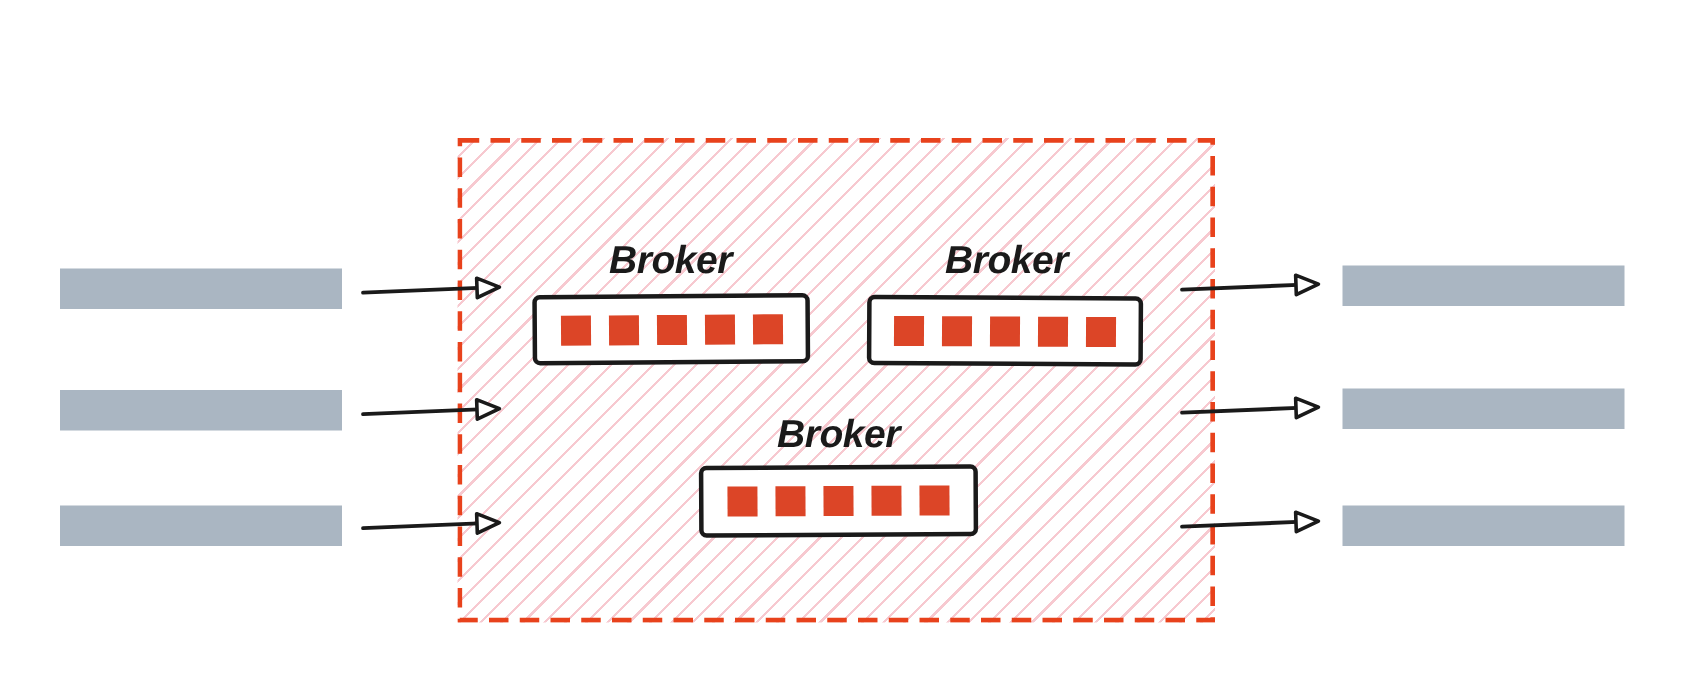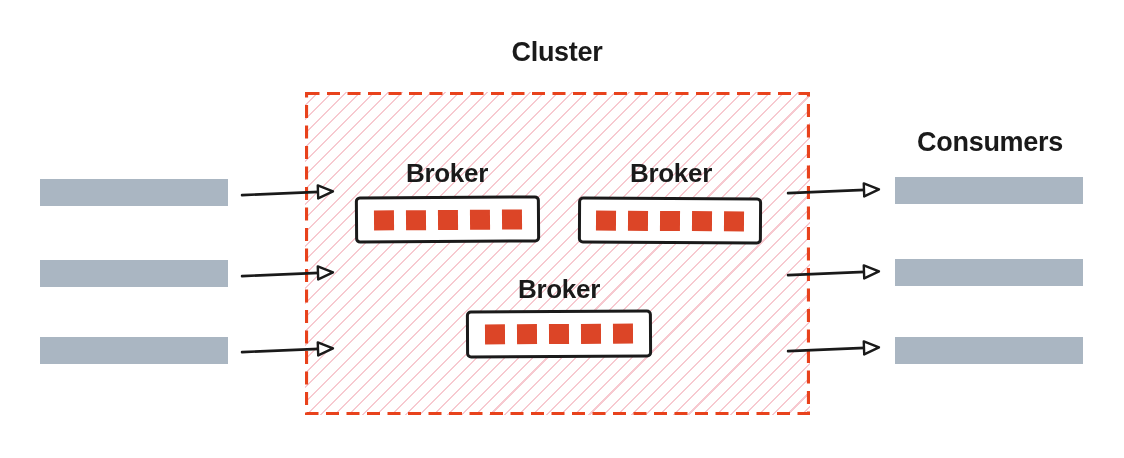--- a/index.html
+++ b/index.html
@@ -18,21 +18,21 @@
   .lbl {
     position: absolute;
     width: 200px;
     text-align: center;
     font-size: 27px;
     font-weight: 700;
     letter-spacing: -0.3px;
     color: var(--ink, #1a1a1a);
     white-space: nowrap;
   }
-  .lbl.small { font-size: 26px; }
+  .lbl.small { font-size: 26px; font-style: italic; }
 
   
   .cluster {
     position: absolute;
     left: 305px;
     top: 92px;
     width: 505px;
     height: 323px;
     background: repeating-linear-gradient(
       135deg,
@@ -111,22 +111,20 @@
 <body>
 
 <div class="canvas">
 
   <div class="cluster">
     <svg class="cluster-border-svg" viewBox="0 0 505 323" preserveAspectRatio="none">
       <rect x="1.5" y="1.5" width="502" height="320" fill="none" stroke="#e8421c" stroke-width="3.2" stroke-dasharray="13 7.5"></rect>
     </svg>
   </div>
 
-  <div class="lbl lbl-cluster">Cluster</div>
-  <div class="lbl lbl-consumers">Consumers</div>
 
   <div class="bar p1"></div>
   <div class="bar p2"></div>
   <div class="bar p3"></div>
 
   <div class="bar c1"></div>
   <div class="bar c2"></div>
   <div class="bar c3"></div>
 
   <div class="lbl small lbl-broker1">Broker</div>

